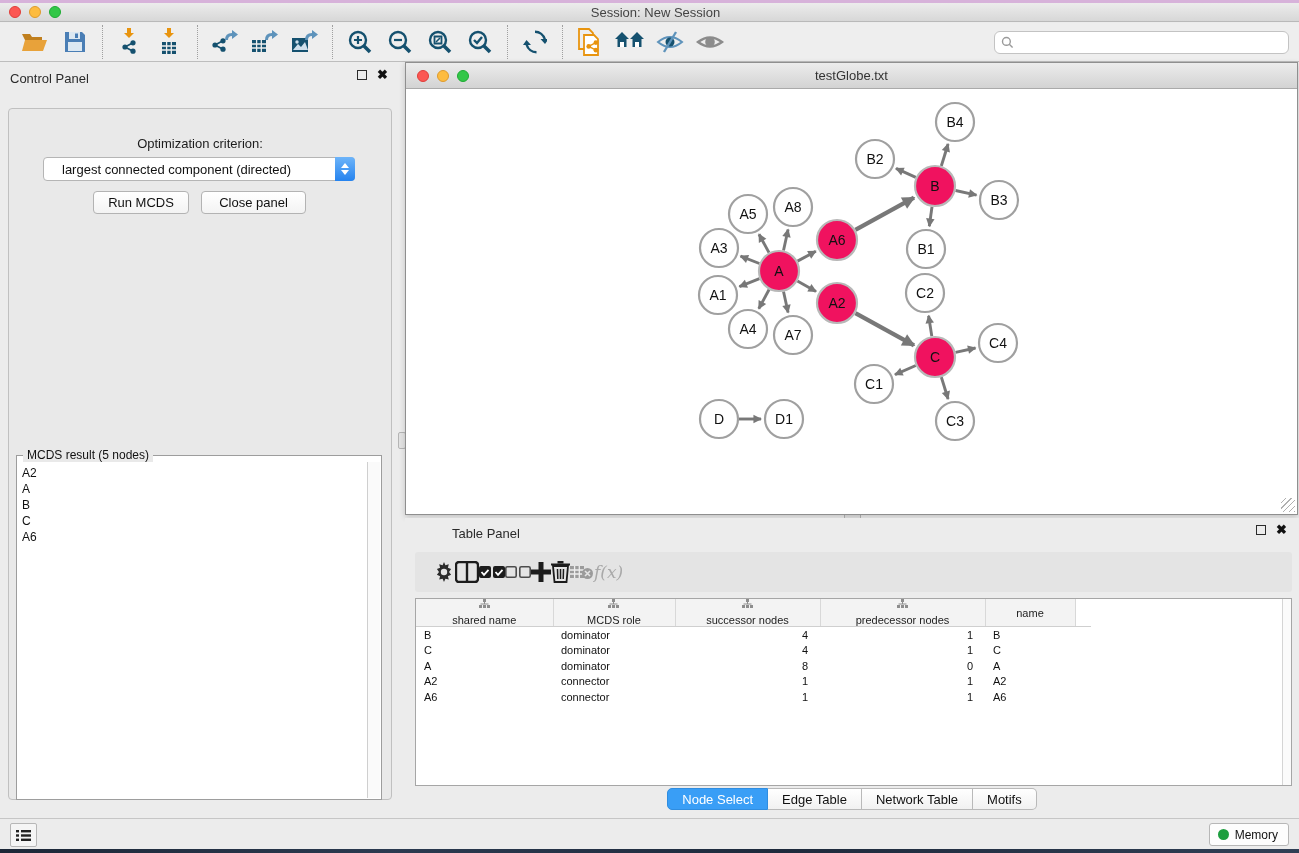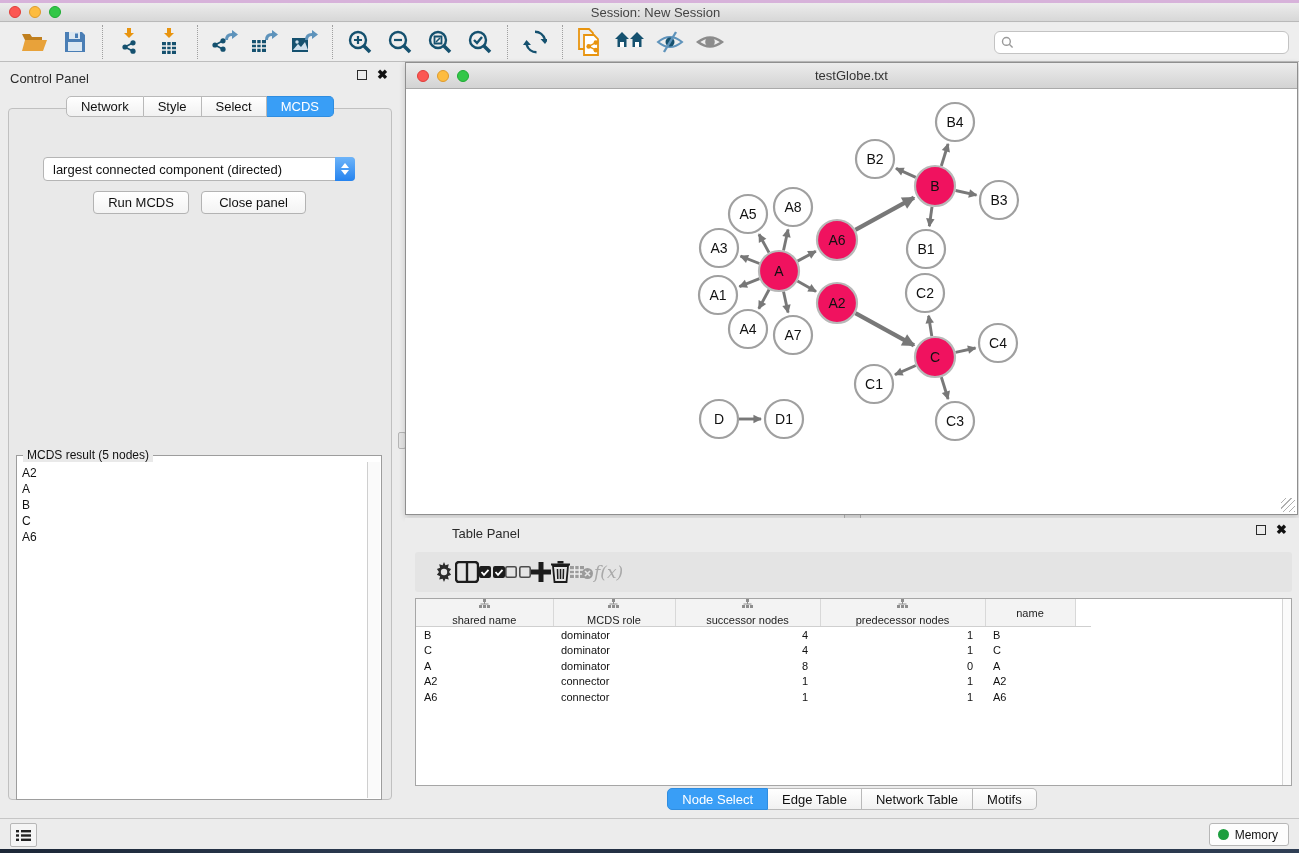--- a/index.html
+++ b/index.html
@@ -43,21 +43,21 @@
   .seg-tab { height:21px; padding:0 14px; background:linear-gradient(#ffffff,#f1f1f1);
              border:1px solid #b9b9b9; border-left-width:0; font-size:13px; color:#111;
              display:flex; align-items:center; cursor:default; }
   .seg-tab:first-child { border-left-width:1px; border-radius:5px 0 0 5px; }
   .seg-tab:last-child { border-radius:0 5px 5px 0; }
   .seg-tab.selected { background:#399ef6; border-color:#2f8de0; color:#fff; }
   .opt-label { position:absolute; left:0; top:74px; width:400px; text-align:center;
                font-size:13px; color:#1c1c1c; }
   .criterion { position:absolute; left:43px; top:95px; width:312px; height:24px; background:#fff;
                border:1px solid #b5b5b5; border-radius:4px; display:flex; align-items:center; }
-  .criterion .val { flex:1; font-size:13px; color:#111; padding-left:9px; white-space:nowrap; }
+  .criterion .val { flex:1; font-size:13px; color:#111; padding-left:18px; white-space:nowrap; }
   .stepper { width:20px; height:24px; margin-right:-1px; border-radius:0 4px 4px 0;
              background:linear-gradient(#6db4f9,#2583ef); display:flex; flex-direction:column;
              align-items:center; justify-content:center; gap:2px; }
   .stepper .tri { width:0; height:0; border-left:4px solid transparent; border-right:4px solid transparent; }
   .stepper .up { border-bottom:5px solid #fff; }
   .stepper .down { border-top:5px solid #fff; }
   .cp-btn { position:absolute; top:129px; height:23px; background:linear-gradient(#ffffff,#f3f3f3);
             border:1px solid #b3b3b3; border-radius:4px; font-size:13px; color:#111;
             display:flex; align-items:center; justify-content:center; }
   .btn-run { left:93px; width:96px; }
@@ -309,26 +309,21 @@
   </div>
 </div>
 
 <div class="control-panel">
   <div class="cp-header">Control Panel</div>
   <div class="win-icons">
     <span class="float-icon"></span>
     <span class="close-icon">✖</span>
   </div>
   <div class="cp-content"></div>
-  <div class="tab-row" id="cp-tabs">
-      <div class="seg-tab">Network</div>
-      <div class="seg-tab">Style</div>
-      <div class="seg-tab">Select</div>
-      <div class="seg-tab selected">MCDS</div>
-    </div>
+  <div class="opt-label">Optimization criterion:</div>
   <div class="criterion">
     <span class="val">largest connected component (directed)</span>
     <span class="stepper">
       <span class="tri up"></span>
         <span class="tri down"></span>
     </span>
   </div>
   <div class="cp-btn btn-run">Run MCDS</div>
   <div class="cp-btn btn-close">Close panel</div>
   <div class="mcds-fieldset">

